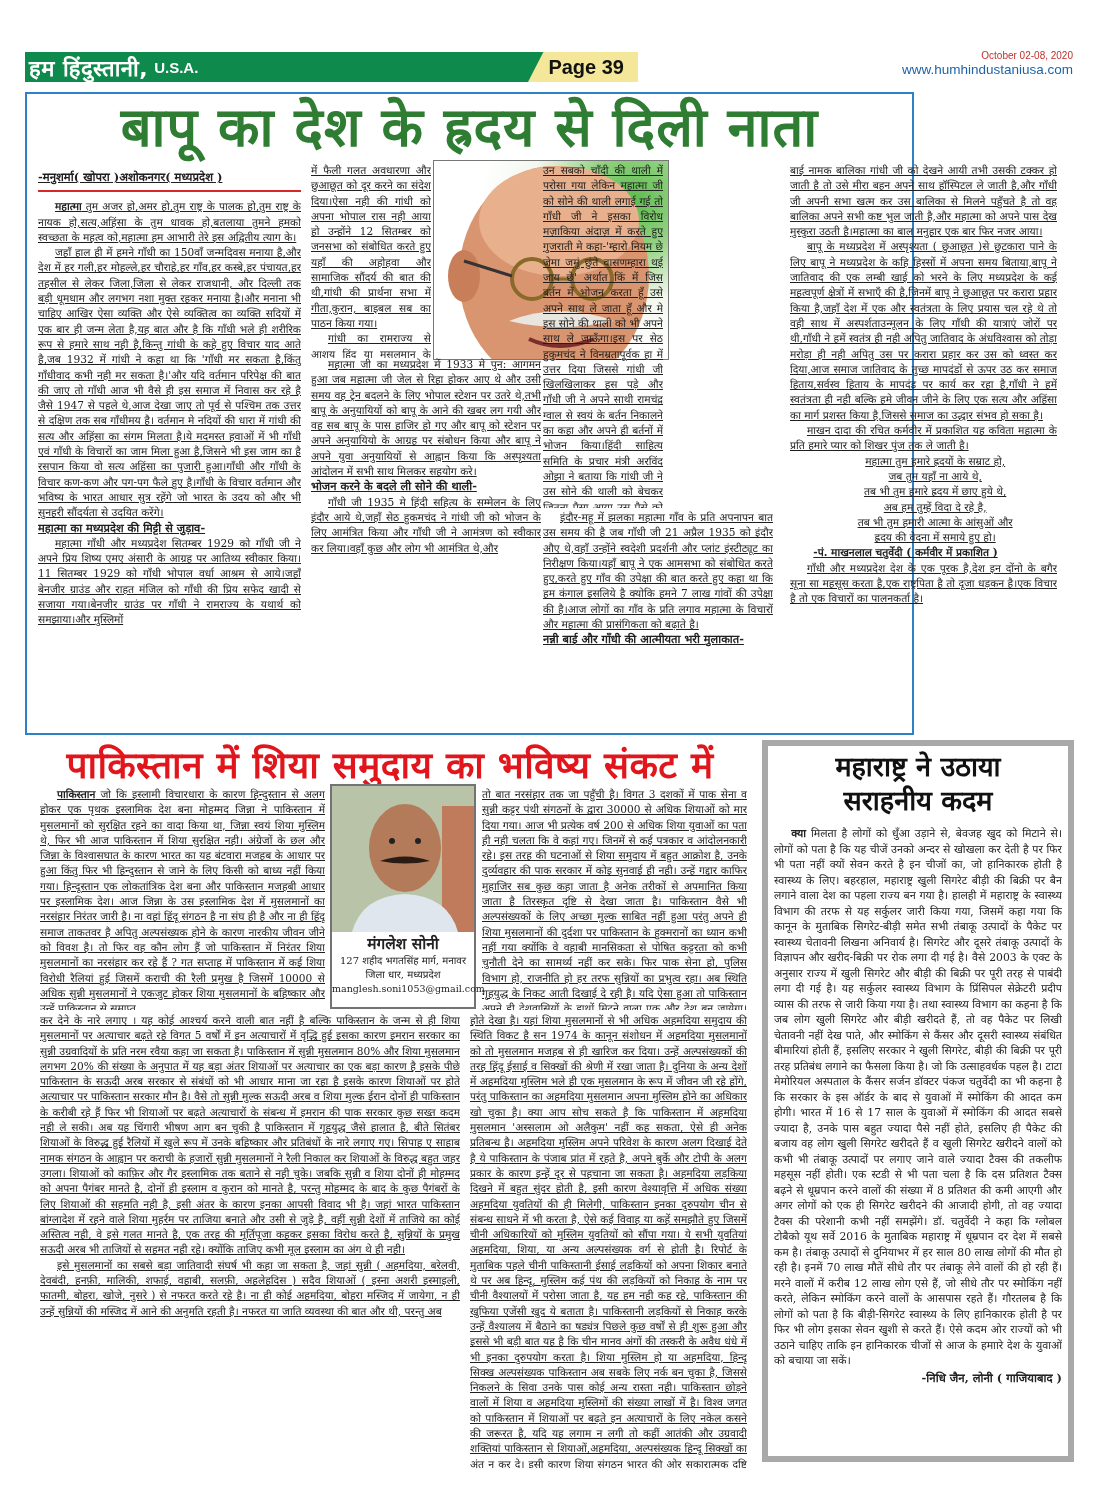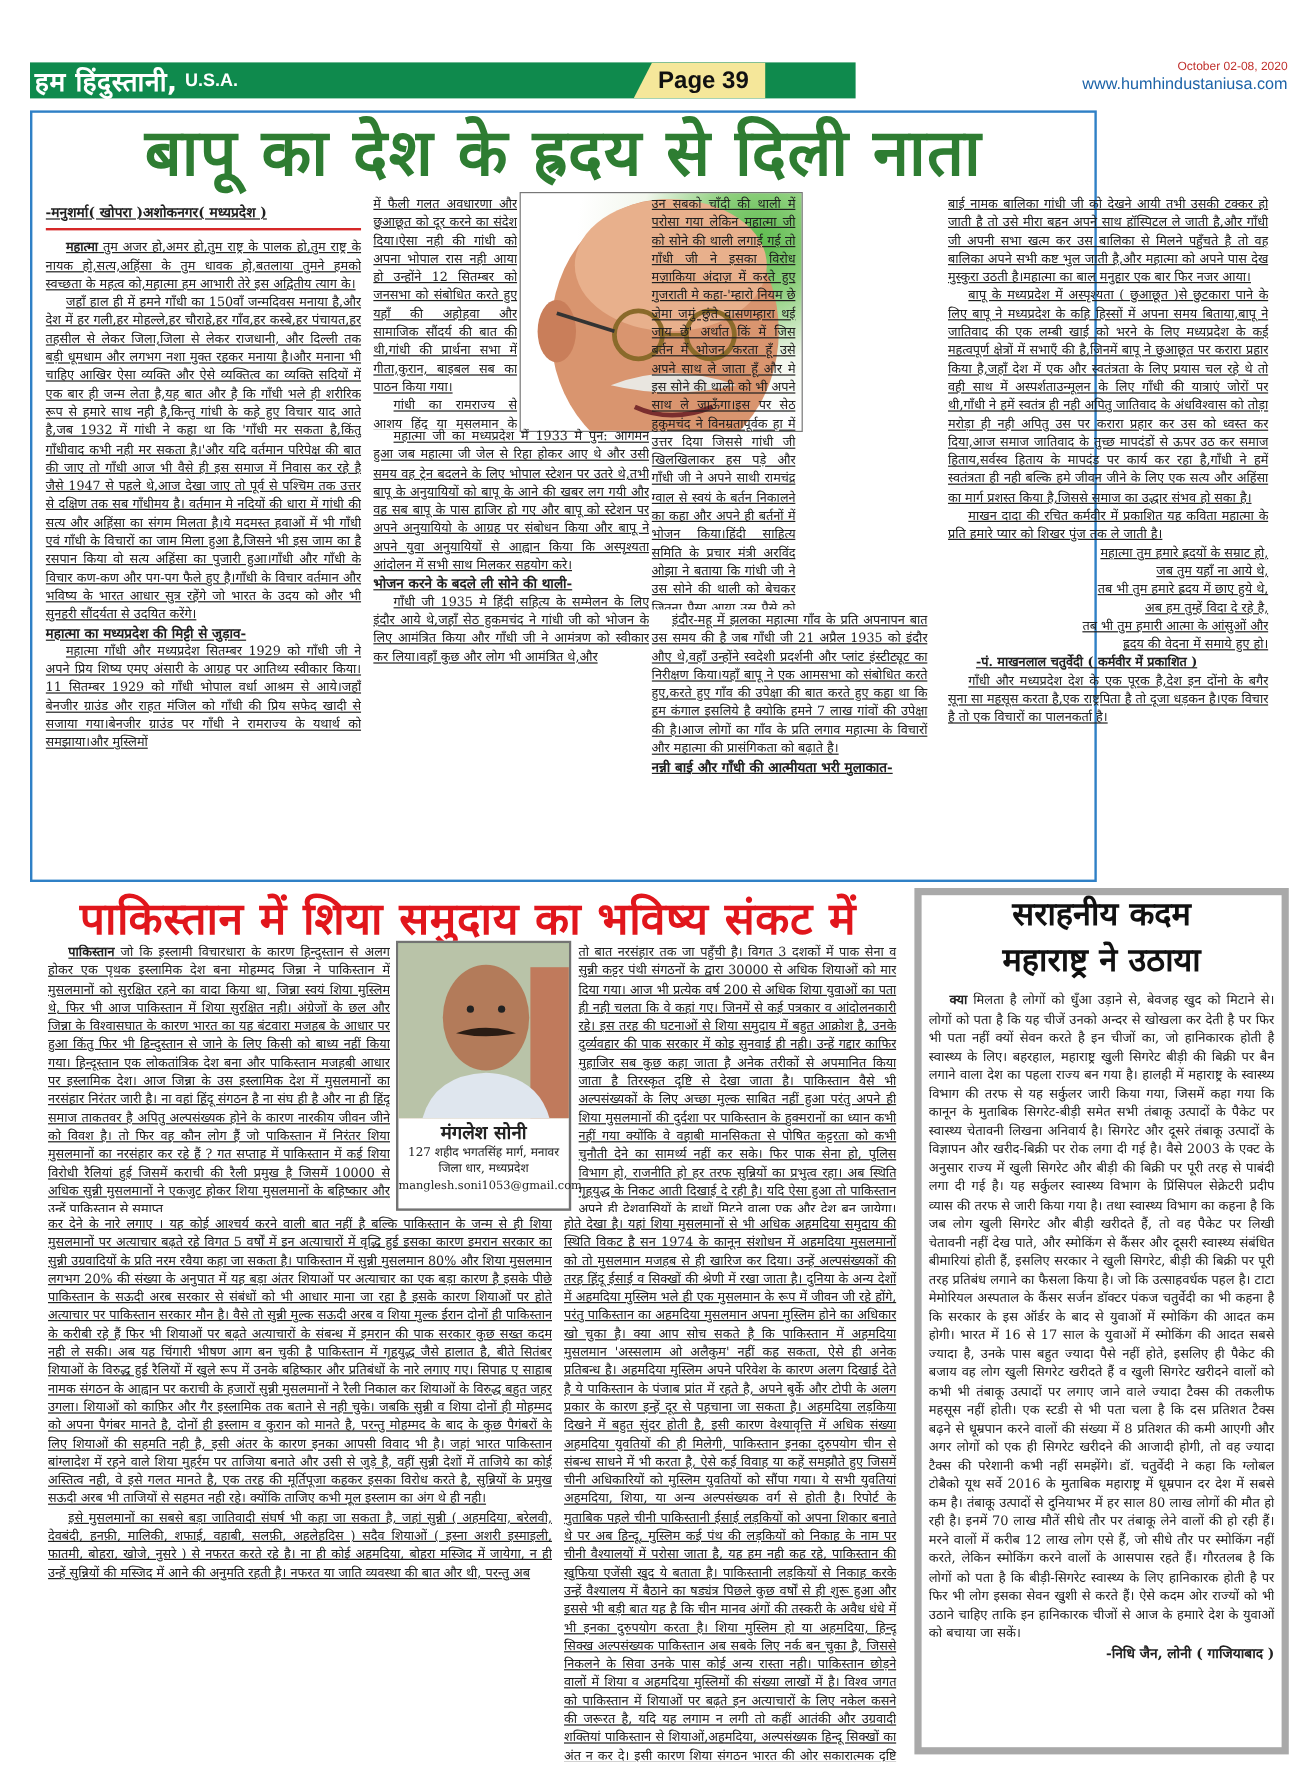--- a/index.html
+++ b/index.html
@@ -1,38 +1,38 @@
 <!DOCTYPE html>
 <html><head>
 <meta charset="utf-8">
 <style>
   * { box-sizing: border-box; margin: 0; padding: 0; }
   html, body { width: 1095px; height: 1490px; background: #fff; overflow: hidden; }
   body { font-family: "DejaVu Serif", serif; color: #222; position: relative; }
 
   
-  .masthead { position: absolute; left: 25px; top: 52px; width: 688px; height: 30px; background: #0f8a4d; display: flex; align-items: center; }
+  .masthead { position: absolute; left: 25px; top: 52px; width: 613px; height: 30px; background: #0f8a4d; display: flex; align-items: center; }
   .masthead .brand { color: #fff; font-family: "DejaVu Sans", sans-serif; font-weight: bold; font-size: 22px; padding-left: 4px; letter-spacing: 0.5px; }
   .masthead .brand-suffix { color: #fff; font-family: "Liberation Sans", sans-serif; font-weight: bold; font-size: 15px; margin-left: 6px; }
   .page-tab { position: absolute; left: 528px; top: 52px; width: 110px; height: 30px; background: #f5e79a; clip-path: polygon(14% 0, 100% 0, 100% 100%, 0 100%); display: flex; align-items: center; justify-content: flex-end; padding-right: 14px; }
   .page-tab span { font-family: "Liberation Sans", sans-serif; font-weight: bold; font-size: 20px; color: #111; }
   .dateline { position: absolute; right: 22px; top: 50px; text-align: right; font-family: "Liberation Sans", sans-serif; }
   .dateline .date { color: #c0302c; font-size: 10px; }
   .dateline .url { color: #1c63a8; font-size: 13.5px; margin-top: 1px; }
 
   
   .box1 { position: absolute; left: 25px; top: 92px; width: 889px; height: 643px; border: 2px solid #2f80c6; border-top: 2px solid #2f80c6; }
   .box1 h1 { position: absolute; left: 0; top: 2px; width: 100%; text-align: center; color: #2e7d32; font-family: "DejaVu Sans", sans-serif; font-weight: bold; font-size: 54px; letter-spacing: 1px; line-height: 64px; }
   .col { position: absolute; font-size: 10.6px; line-height: 15.3px; text-align: justify; color: #1f1f1f; text-decoration: underline; }
   .col p { text-indent: 1.6em; }
   .col p.noindent { text-indent: 0; }
   .col .sub { font-weight: bold; text-indent: 0; font-size: 11.3px; }
   .col b.lead { font-weight: bold; }
   .byline { font-weight: bold; font-size: 11.5px; border-bottom: 2px solid #d62828; padding-bottom: 5px; margin-bottom: 7px; white-space: nowrap; }
-  .poem { padding-left: 2.2em; text-align: right; }
+  .poem { padding-left: 2.2em; text-align: center; }
   .poem-attrib { font-weight: bold; padding-left: 2.2em; text-align: left; }
 
   .gandhi { position: absolute; left: 433px; top: 160px; width: 236px; height: 200px; border: 1px solid #777; overflow: hidden; background: radial-gradient(circle at 85% 20%, #5dbb4e 0, #8fd07e 18%, #f3f7ee 40%, #fff 60%); }
 
   
   .h2 { position: absolute; left: 20px; top: 742px; width: 740px; text-align: center; color: #e1161c; font-family: "DejaVu Sans", sans-serif; font-weight: bold; font-size: 37px; line-height: 48px; letter-spacing: 0.5px; }
   .portrait { position: absolute; left: 330px; top: 784px; width: 146px; height: 225px; border: 2px solid #737373; background: #fff; }
   .portrait .photo { position: absolute; left: 0; top: 0; width: 100%; height: 146px; background: linear-gradient(180deg, #9db38a 0%, #c9cbb8 40%, #d8c7b4 100%); overflow: hidden; }
   .portrait .cap { position: absolute; left: 0; top: 148px; width: 100%; text-align: center; font-size: 10px; line-height: 14px; }
   .portrait .cap .nm { font-weight: bold; font-size: 15.5px; line-height: 20px; }
@@ -142,19 +142,19 @@
     <p><span>इसे मुसलमानों का सबसे बड़ा जातिवादी संघर्ष भी कहा जा सकता है, जहां सुन्नी ( अहमदिया, बरेलवी, देवबंदी, हनफ़ी, मालिकी, शफाई, वहाबी, सलफ़ी, अहलेहदिस ) सदैव शियाओं ( इस्ना अशरी इस्माइली, फातमी, बोहरा, खोजे, नुसरे ) से नफरत करते रहे है। ना ही कोई अहमदिया, बोहरा मस्जिद में जायेगा, न ही उन्हें सुन्नियों की मस्जिद में आने की अनुमति रहती है। नफरत या जाति व्यवस्था की बात और थी, परन्तु अब</span></p>
   </div>
 <div class="col" id="a2c2t" style="left: 482px; top: 787px; width: 265px; max-height: 223px; overflow: hidden;">
     <p class="noindent"><span>तो बात नरसंहार तक जा पहुँची है। विगत 3 दशकों में पाक सेना व सुन्नी कट्टर पंथी संगठनों के द्वारा 30000 से अधिक शियाओं को मार दिया गया। आज भी प्रत्येक वर्ष 200 से अधिक शिया युवाओं का पता ही नही चलता कि वे कहां गए। जिनमें से कई पत्रकार व आंदोलनकारी रहे। इस तरह की घटनाओं से शिया समुदाय में बहुत आक्रोश है, उनके दुर्व्यवहार की पाक सरकार में कोइ सुनवाई ही नही। उन्हें गद्दार काफिर मुहाजिर सब कुछ कहा जाता है अनेक तरीकों से अपमानित किया जाता है तिरस्कृत दृष्टि से देखा जाता है। पाकिस्तान वैसे भी अल्पसंख्यकों के लिए अच्छा मुल्क साबित नहीं हुआ परंतु अपने ही शिया मुसलमानों की दुर्दशा पर पाकिस्तान के हुक्मरानों का ध्यान कभी नहीं गया क्योंकि वे वहाबी मानसिकता से पोषित कट्टरता को कभी चुनौती देने का सामर्थ्य नहीं कर सके। फिर पाक सेना हो, पुलिस विभाग हो, राजनीति हो हर तरफ सुन्नियों का प्रभुत्व रहा। अब स्थिति गृहयुद्ध के निकट आती दिखाई दे रही है। यदि ऐसा हुआ तो पाकिस्तान अपने ही देशवासियों के हाथों मिटने वाला एक और देश बन जायेगा। जो कि हमने विगत 2 दशकों में कई मुल्क को समाप्त</span></p>
   </div>
 <div class="col" id="a2c2b" style="left: 470px; top: 1013px; width: 277px; max-height: 455px; overflow: hidden;">
     <p class="noindent"><span>होते देखा है। यहां शिया मुसलमानों से भी अधिक अहमदिया समुदाय की स्थिति विकट है सन 1974 के कानून संशोधन में अहमदिया मुसलमानों को तो मुसलमान मजहब से ही खारिज कर दिया। उन्हें अल्पसंख्यकों की तरह हिंदू ईसाई व सिक्खों की श्रेणी में रखा जाता है। दुनिया के अन्य देशों में अहमदिया मुस्लिम भले ही एक मुसलमान के रूप में जीवन जी रहे होंगे, परंतु पाकिस्तान का अहमदिया मुसलमान अपना मुस्लिम होने का अधिकार खो चुका है। क्या आप सोच सकते है कि पाकिस्तान में अहमदिया मुसलमान 'अस्सलाम ओ अलैकुम' नहीं कह सकता, ऐसे ही अनेक प्रतिबन्ध है। अहमदिया मुस्लिम अपने परिवेश के कारण अलग दिखाई देते है ये पाकिस्तान के पंजाब प्रांत में रहते है, अपने बुर्के और टोपी के अलग प्रकार के कारण इन्हें दूर से पहचाना जा सकता है। अहमदिया लड़किया दिखने में बहुत सुंदर होती है, इसी कारण वेश्यावृत्ति में अधिक संख्या अहमदिया युवतियों की ही मिलेगी, पाकिस्तान इनका दुरुपयोग चीन से संबन्ध साधने में भी करता है, ऐसे कई विवाह या कहें समझौते हुए जिसमें चीनी अधिकारियों को मुस्लिम युवतियों को सौंपा गया। ये सभी युवतियां अहमदिया, शिया, या अन्य अल्पसंख्यक वर्ग से होती है। रिपोर्ट के मुताबिक पहले चीनी पाकिस्तानी ईसाई लड़कियों को अपना शिकार बनाते थे पर अब हिन्दू, मुस्लिम कई पंथ की लड़कियों को निकाह के नाम पर चीनी वैश्यालयों में परोसा जाता है, यह हम नही कह रहे, पाकिस्तान की खुफिया एजेंसी खुद ये बताता है। पाकिस्तानी लड़कियों से निकाह करके उन्हें वैश्यालय में बैठाने का षड्यंत्र पिछले कुछ वर्षों से ही शुरू हुआ और इससे भी बड़ी बात यह है कि चीन मानव अंगों की तस्करी के अवैध धंधे में भी इनका दुरुपयोग करता है। शिया मुस्लिम हो या अहमदिया, हिन्दू सिक्ख अल्पसंख्यक पाकिस्तान अब सबके लिए नर्क बन चुका है, जिससे निकलने के सिवा उनके पास कोई अन्य रास्ता नही। पाकिस्तान छोड़ने वालों में शिया व अहमदिया मुस्लिमों की संख्या लाखों में है। विश्व जगत को पाकिस्तान में शियाओं पर बढ़ते इन अत्याचारों के लिए नकेल कसने की जरूरत है, यदि यह लगाम न लगी तो कहीं आतंकी और उग्रवादी शक्तियां पाकिस्तान से शियाओं,अहमदिया, अल्पसंख्यक हिन्दू सिक्खों का अंत न कर दे। इसी कारण शिया संगठन भारत की ओर सकारात्मक दृष्टि से देख रहे है, कि भारत सरकार पीओके को पाकिस्तान से विभक्त कर पाक सरकार को सबक सिखाये।</span></p>
   </div>
 
 <div class="box3">
+  <h3>महाराष्ट्र ने उठाया</h3>
   <h3 style="margin-top:0">सराहनीय कदम</h3>
-  <h3>महाराष्ट्र ने उठाया</h3>
   <div class="txt" id="a3" style="max-height: 628px; overflow: hidden;">
       <p><b class="lead">क्या</b><span> मिलता है लोगों को धुँआ उड़ाने से, बेवजह खुद को मिटाने से। लोगों को पता है कि यह चीजें उनको अन्दर से खोखला कर देती है पर फिर भी पता नहीं क्यों सेवन करते है इन चीजों का, जो हानिकारक होती है स्वास्थ्य के लिए। बहरहाल, महाराष्ट्र खुली सिगरेट बीड़ी की बिक्री पर बैन लगाने वाला देश का पहला राज्य बन गया है। हालही में महाराष्ट्र के स्वास्थ्य विभाग की तरफ से यह सर्कुलर जारी किया गया, जिसमें कहा गया कि कानून के मुताबिक सिगरेट-बीड़ी समेत सभी तंबाकू उत्पादों के पैकेट पर स्वास्थ्य चेतावनी लिखना अनिवार्य है। सिगरेट और दूसरे तंबाकू उत्पादों के विज्ञापन और खरीद-बिक्री पर रोक लगा दी गई है। वैसे 2003 के एक्ट के अनुसार राज्य में खुली सिगरेट और बीड़ी की बिक्री पर पूरी तरह से पाबंदी लगा दी गई है। यह सर्कुलर स्वास्थ्य विभाग के प्रिंसिपल सेक्रेटरी प्रदीप व्यास की तरफ से जारी किया गया है। तथा स्वास्थ्य विभाग का कहना है कि जब लोग खुली सिगरेट और बीड़ी खरीदते हैं, तो वह पैकेट पर लिखी चेतावनी नहीं देख पाते, और स्मोकिंग से कैंसर और दूसरी स्वास्थ्य संबंधित बीमारियां होती हैं, इसलिए सरकार ने खुली सिगरेट, बीड़ी की बिक्री पर पूरी तरह प्रतिबंध लगाने का फैसला किया है। जो कि उत्साहवर्धक पहल है। टाटा मेमोरियल अस्पताल के कैंसर सर्जन डॉक्टर पंकज चतुर्वेदी का भी कहना है कि सरकार के इस ऑर्डर के बाद से युवाओं में स्मोकिंग की आदत कम होगी। भारत में 16 से 17 साल के युवाओं में स्मोकिंग की आदत सबसे ज्यादा है, उनके पास बहुत ज्यादा पैसे नहीं होते, इसलिए ही पैकेट की बजाय वह लोग खुली सिगरेट खरीदते हैं व खुली सिगरेट खरीदने वालों को कभी भी तंबाकू उत्पादों पर लगाए जाने वाले ज्यादा टैक्स की तकलीफ महसूस नहीं होती। एक स्टडी से भी पता चला है कि दस प्रतिशत टैक्स बढ़ने से धूम्रपान करने वालों की संख्या में 8 प्रतिशत की कमी आएगी और अगर लोगों को एक ही सिगरेट खरीदने की आजादी होगी, तो वह ज्यादा टैक्स की परेशानी कभी नहीं समझेंगे। डॉ. चतुर्वेदी ने कहा कि ग्लोबल टोबैको यूथ सर्वे 2016 के मुताबिक महाराष्ट्र में धूम्रपान दर देश में सबसे कम है। तंबाकू उत्पादों से दुनियाभर में हर साल 80 लाख लोगों की मौत हो रही है। इनमें 70 लाख मौतें सीधे तौर पर तंबाकू लेने वालों की हो रही हैं। मरने वालों में करीब 12 लाख लोग एसे हैं, जो सीधे तौर पर स्मोकिंग नहीं करते,  लेकिन स्मोकिंग करने वालों के आसपास रहते हैं। गौरतलब है कि लोगों को पता है कि बीड़ी-सिगरेट स्वास्थ्य के लिए हानिकारक होती है पर फिर भी लोग इसका सेवन खुशी से करते हैं। ऐसे कदम ओर राज्यों को भी उठाने चाहिए ताकि इन हानिकारक चीजों से आज के हमाारे देश के युवाओं को बचाया जा सकें।</span></p>
       <div class="sig">-निधि जैन, लोनी ( गाजियाबाद )</div>
     </div>
 </div>
 
 </body></html>

